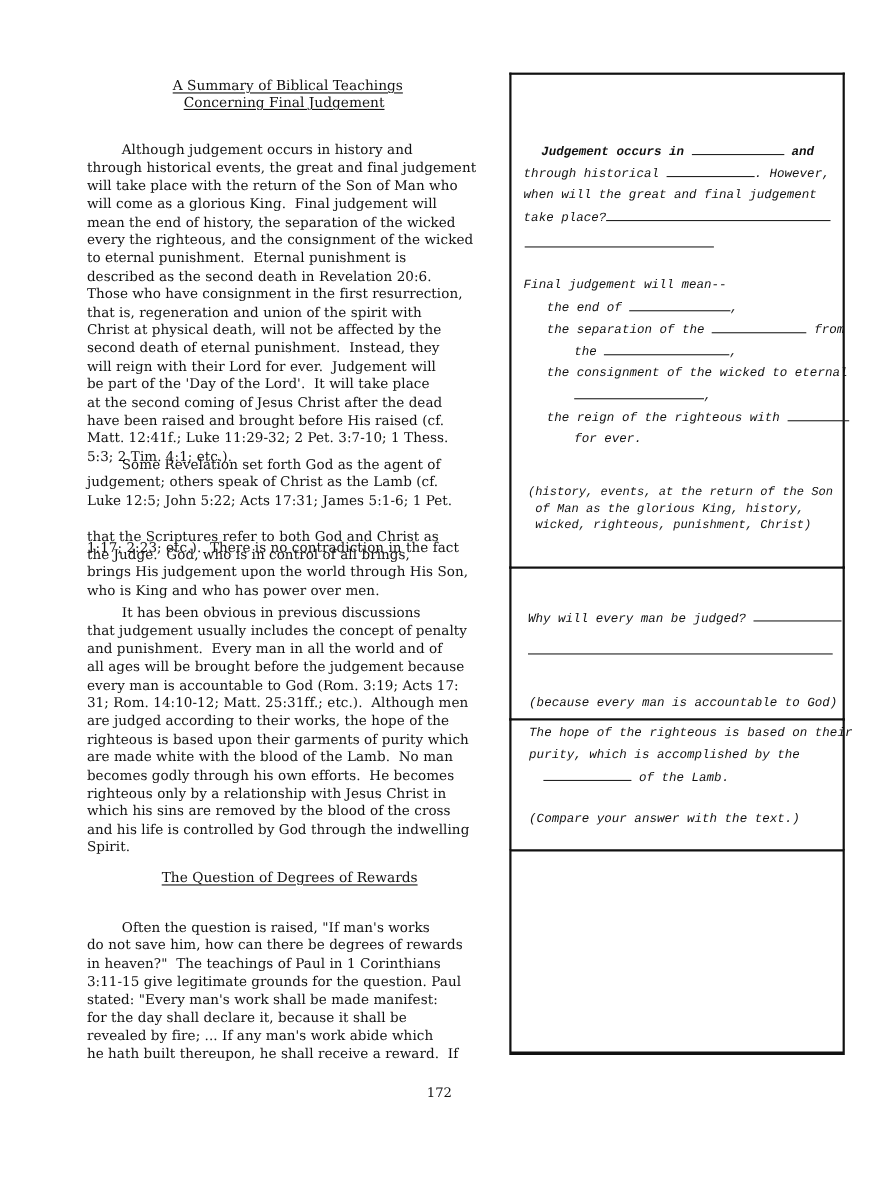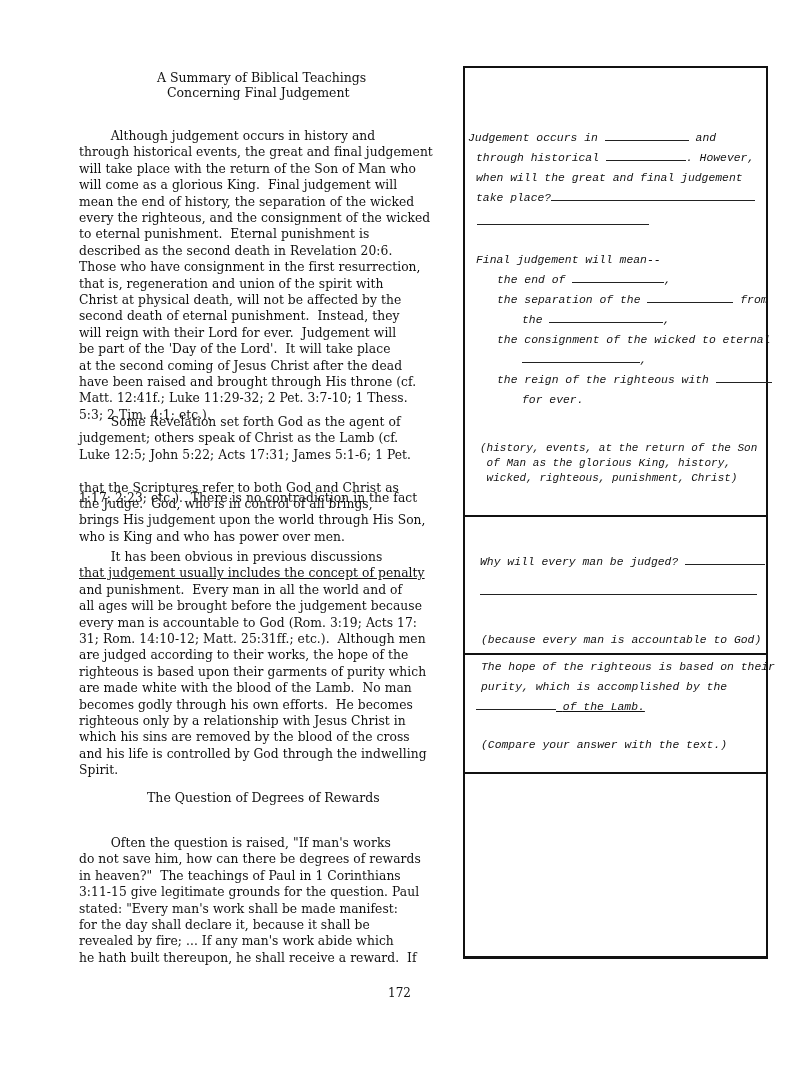--- a/index.html
+++ b/index.html
@@ -1,19 +1,19 @@
 <!DOCTYPE html>
 <html><head>
   <meta charset="utf-8">
   <style>
     html, body { margin: 0; padding: 0; background: #ffffff; }
     body { width: 799px; height: 1079px; position: relative; overflow: hidden; color: #111; }
     .serif { font-family: "DejaVu Serif", "Liberation Serif", serif; }
     .mono-it { font-family: "Liberation Mono", "DejaVu Sans Mono", monospace; font-style: italic; }
-    .title { position: absolute; font-size: 12.5px; text-underline-offset: 2px; white-space: nowrap; }
+    .title { position: absolute; font-size: 12.5px; text-decoration: underline; text-underline-offset: 2px; white-space: nowrap; }
     .line { position: absolute; left: 79px; font-size: 12.3px; line-height: 16.4px; white-space: nowrap; letter-spacing: 0.05px; }
     .box { position: absolute; left: 463px; width: 305px; border: 2px solid #111; border-bottom-width: 0; box-sizing: border-box; }
     .box.last { border-bottom-width: 3px; }
     .box.first { border-top-width: 2px; }
     .rl { position: absolute; font-size: 11.4px; line-height: 20px; white-space: nowrap; }
     .blank { display: inline-block; border-bottom: 1px solid #222; height: 12px; vertical-align: baseline; }
     .page-num { position: absolute; left: 388px; top: 986px; font-size: 12px; }
     .rule { position: absolute; height: 1px; background: #222; }
   </style>
 </head>
@@ -31,33 +31,33 @@
     <div class="line serif" style="top: 210px; white-space: pre;">every the righteous, and the consignment of the wicked</div>
     <div class="line serif" style="top: 226.4px; white-space: pre;">to eternal punishment.  Eternal punishment is</div>
     <div class="line serif" style="top: 242.8px; white-space: pre;">described as the second death in Revelation 20:6.</div>
     <div class="line serif" style="top: 259.2px; white-space: pre;">Those who have consignment in the first resurrection,</div>
     <div class="line serif" style="top: 275.6px; white-space: pre;">that is, regeneration and union of the spirit with</div>
     <div class="line serif" style="top: 292px; white-space: pre;">Christ at physical death, will not be affected by the</div>
     <div class="line serif" style="top: 308.4px; white-space: pre;">second death of eternal punishment.  Instead, they</div>
     <div class="line serif" style="top: 324.8px; white-space: pre;">will reign with their Lord for ever.  Judgement will</div>
     <div class="line serif" style="top: 341.2px; white-space: pre;">be part of the 'Day of the Lord'.  It will take place</div>
     <div class="line serif" style="top: 357.6px; white-space: pre;">at the second coming of Jesus Christ after the dead</div>
-    <div class="line serif" style="top: 374px; white-space: pre;">have been raised and brought through His throne (cf.</div>
+    <div class="line serif" style="top: 374px; white-space: pre;">have been raised and brought before His raised (cf.</div>
     <div class="line serif" style="top: 390.4px; white-space: pre;">Matt. 12:41f.; Luke 11:29-32; 2 Pet. 3:7-10; 1 Thess.</div>
     <div class="line serif" style="top: 406.8px; white-space: pre;">5:3; 2 Tim. 4:1; etc.).</div>
     <div class="line serif" style="top: 414px; white-space: pre;">        Some Revelation set forth God as the agent of</div>
     <div class="line serif" style="top: 430.4px; white-space: pre;">judgement; others speak of Christ as the Lamb (cf.</div>
     <div class="line serif" style="top: 446.8px; white-space: pre;">Luke 12:5; John 5:22; Acts 17:31; James 5:1-6; 1 Pet.</div>
     <div class="line serif" style="top: 490px; white-space: pre;">1:17; 2:23; etc.).  There is no contradiction in the fact</div>
     <div class="line serif" style="top: 479.6px; white-space: pre;">that the Scriptures refer to both God and Christ as</div>
     <div class="line serif" style="top: 496px; white-space: pre;">the Judge.  God, who is in control of all brings,</div>
     <div class="line serif" style="top: 512.4px; white-space: pre;">brings His judgement upon the world through His Son,</div>
     <div class="line serif" style="top: 528.8px; white-space: pre;">who is King and who has power over men.</div>
     <div class="line serif" style="top: 549px; white-space: pre;">        It has been obvious in previous discussions</div>
-    <div class="line serif" style="top: 565.4px; white-space: pre; text-decoration: underline;">that judgement usually includes the concept of penalty</div>
+    <div class="line serif" style="top: 565.4px; white-space: pre;">that judgement usually includes the concept of penalty</div>
     <div class="line serif" style="top: 581.8px; white-space: pre;">and punishment.  Every man in all the world and of</div>
     <div class="line serif" style="top: 598.2px; white-space: pre;">all ages will be brought before the judgement because</div>
     <div class="line serif" style="top: 614.6px; white-space: pre;">every man is accountable to God (Rom. 3:19; Acts 17:</div>
     <div class="line serif" style="top: 631px; white-space: pre;">31; Rom. 14:10-12; Matt. 25:31ff.; etc.).  Although men</div>
     <div class="line serif" style="top: 647.4px; white-space: pre;">are judged according to their works, the hope of the</div>
     <div class="line serif" style="top: 663.8px; white-space: pre;">righteous is based upon their garments of purity which</div>
     <div class="line serif" style="top: 680.2px; white-space: pre;">are made white with the blood of the Lamb.  No man</div>
     <div class="line serif" style="top: 696.6px; white-space: pre;">becomes godly through his own efforts.  He becomes</div>
     <div class="line serif" style="top: 713px; white-space: pre;">righteous only by a relationship with Jesus Christ in</div>
     <div class="line serif" style="top: 729.4px; white-space: pre;">which his sins are removed by the blood of the cross</div>
@@ -73,21 +73,21 @@
     <div class="line serif" style="top: 949.8px; white-space: pre;">he hath built thereupon, he shall receive a reward.  If</div>
   </div>
 
 <div class="title serif" style="left:147px; top:790px;">The Question of Degrees of Rewards</div>
 
 <div class="box first" style="top:66px; height:451px;"></div>
 <div class="box" style="top:515px; height:140px;"></div>
 <div class="box" style="top:653px; height:120px;"></div>
 <div class="box last" style="top:772px; height:187px;"></div>
 
-<div class="rl mono-it" style="left:468px; top:128px;">
+<div class="rl mono-it" style="left:492px; top:128px;font-weight:bold;">
   <span>Judgement occurs in</span>
   <span class="blank" style="width:84px;"></span>
   <span>and</span>
 </div>
 <div class="rl mono-it" style="left:476px; top:148px;">
   <span>through historical</span>
   <span class="blank" style="width:80px;"></span><span>.  However,</span>
 </div>
 <div class="rl mono-it" style="left:476px; top:168px;">when will the great and final judgement</div>
 <div class="rl mono-it" style="left:476px; top:188px;">
@@ -125,19 +125,19 @@
 
 <div class="rl mono-it" style="left:480px; top:552px;">
   <span>Why will every man be judged?</span>
   <span class="blank" style="width:80px;"></span>
 </div>
 <div class="rule" style="left:480px; top:594px; width:277px;"></div>
 <div class="rl mono-it" style="left:481px; top:630px;">(because every man is accountable to God)</div>
 
 <div class="rl mono-it" style="left:481px; top:657px;">The hope of the righteous is based on their</div>
 <div class="rl mono-it" style="left:481px; top:677px;">purity, which is accomplished by the</div>
-<div class="rl mono-it" style="left:476px; top:697px;text-decoration:underline;">
+<div class="rl mono-it" style="left:494px; top:697px;">
   <span class="blank" style="width:80px;"></span>
   <span>of the Lamb.</span>
 </div>
 <div class="rl mono-it" style="left:481px; top:735px;">(Compare your answer with the text.)</div>
 
 <div class="page-num serif">172</div>
 
 </body></html>

